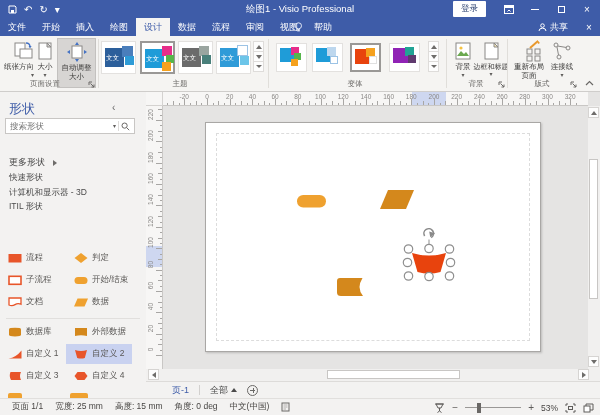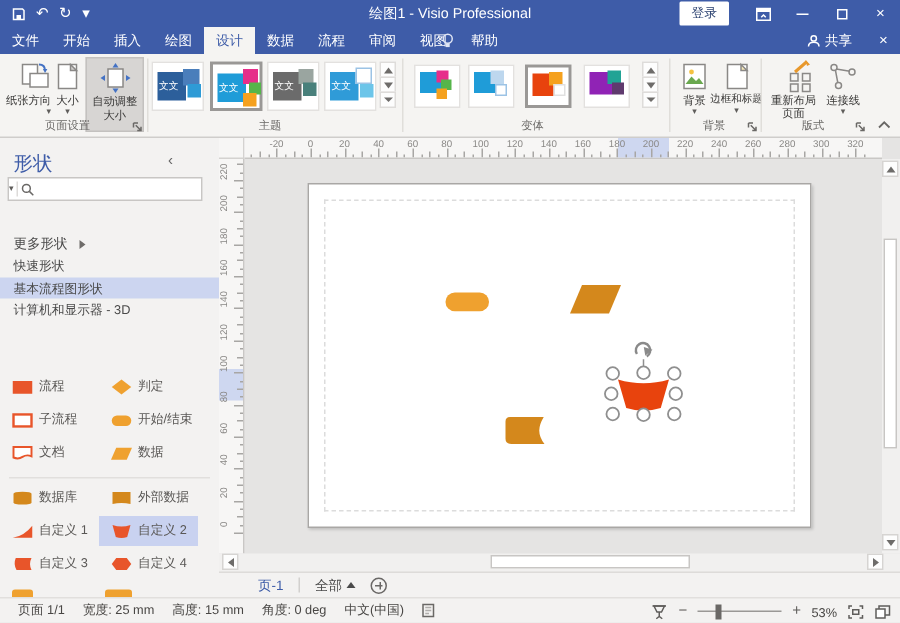--- a/index.html
+++ b/index.html
@@ -373,37 +373,38 @@
       </svg>
   </span>
 </div>
 
 <div id="main">
 
   <div id="sidebar">
     <div id="shapes-title">形状</div>
     <span id="collapse-shapes">‹</span>
     <div id="search-box">
+      <input placeholder="搜索形状" style="">
       <span class="caret">▾</span>
       <span class="sep"></span>
       <span style="margin-right:4px;">
         <svg width="9" height="9" viewBox="0 0 9 9">
             <circle cx="3.6" cy="3.6" r="2.6" fill="none" stroke="#6a6866"></circle>
             <path d="M5.6,5.6 L8.2,8.2" stroke="#6a6866"></path>
           </svg>
       </span>
     </div>
     <div id="more-shapes">
       <span>更多形状</span>
       <span class="tri right"></span>
     </div>
     <div id="stencil-list">
         <div class="stencil-row">快速形状</div>
-        <div class="stencil-row active">基本流程图形状</div>
         <div class="stencil-row">计算机和显示器 - 3D</div>
+        <div class="stencil-row">ITIL 形状</div>
       </div>
     <div id="shape-grid">
         <div class="shape-item" style="left: 0px; top: 0px;">
           <span>
             <svg width="14" height="12" viewBox="0 0 14 12">
               <rect x="0.5" y="2" width="13" height="8.5" fill="#e8552a"></rect>
             </svg>
           </span>
           <span class="slabel">流程</span>
         </div>

